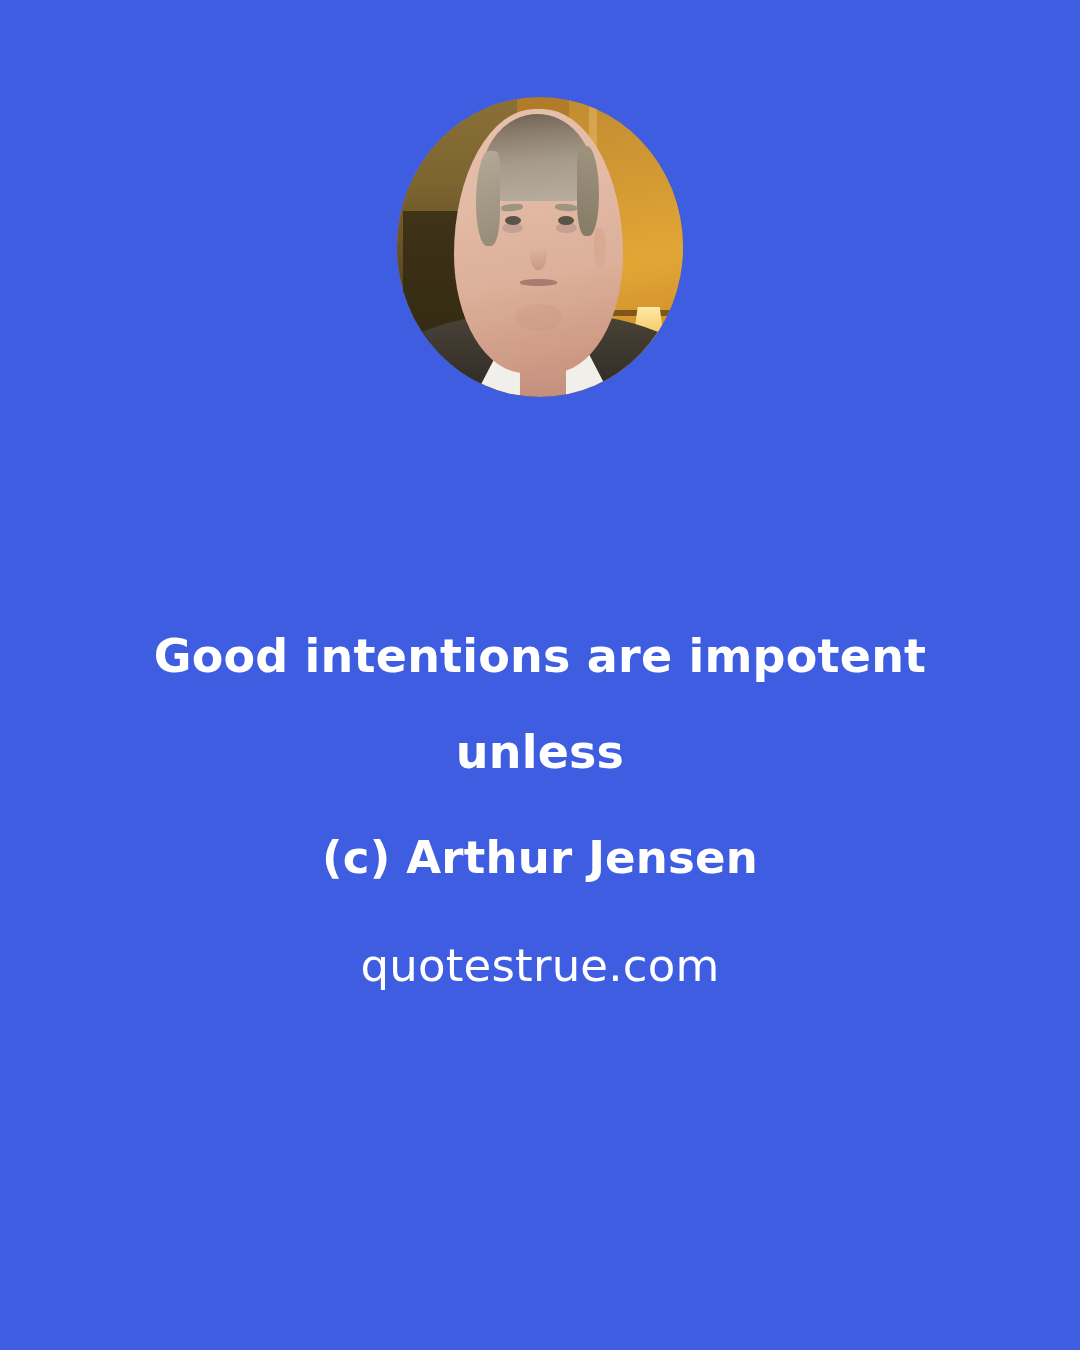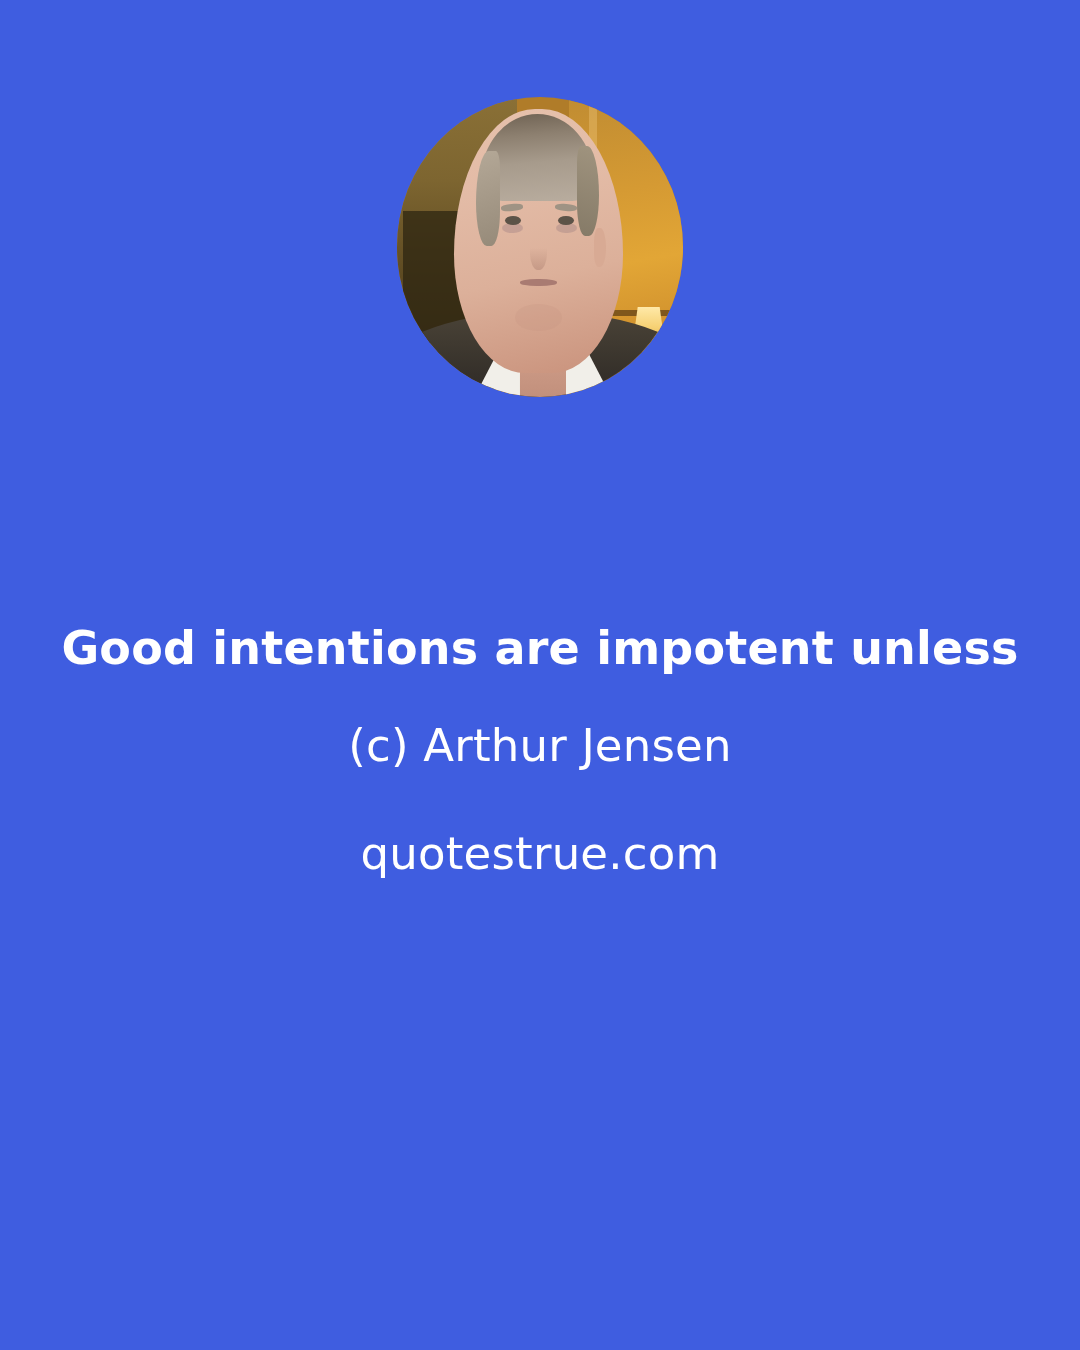--- a/index.html
+++ b/index.html
@@ -259,27 +259,27 @@
     width: 1080px;
     text-align: center;
   }
   .quote {
     color: #ffffff;
     font-size: 46px;
     font-weight: 600;
     line-height: 96px;
     letter-spacing: .2px;
     padding: 0 60px;
-    margin: 0;
+    margin: 8px;
     box-sizing: border-box;
   }
   .attrib {
     color: #ffffff;
     font-size: 45px;
-    font-weight: 400;
+    font-weight: 700;
     line-height: 100px;
     margin: 0;
     letter-spacing: .2px;
   }
   .site {
     color: #ffffff;
     font-size: 45px;
     font-weight: 400;
     line-height: 100px;
     margin: 8px;

